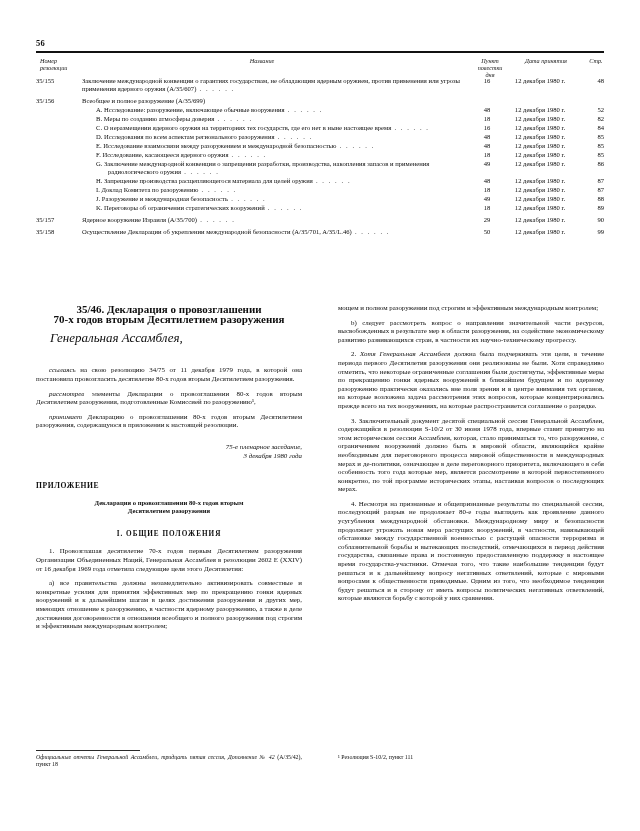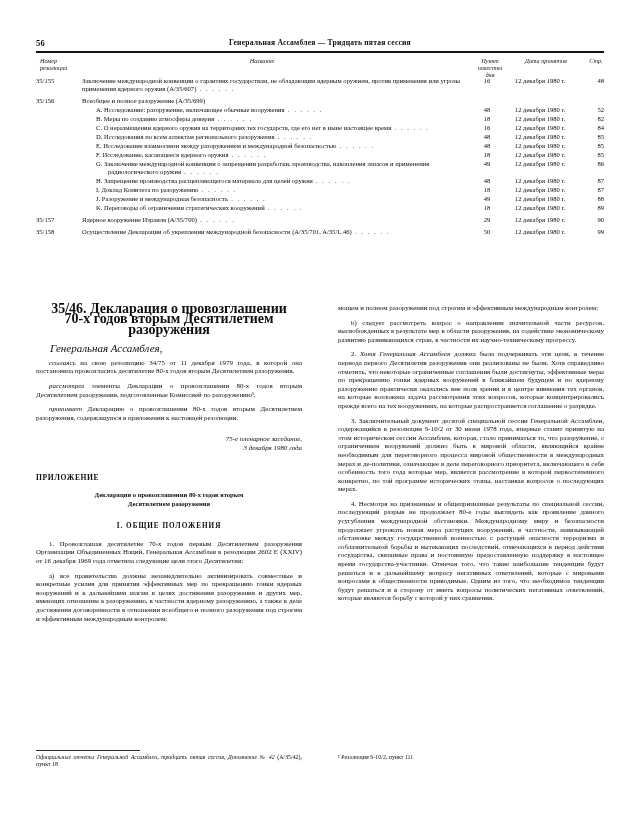--- a/index.html
+++ b/index.html
@@ -81,25 +81,25 @@
     position:absolute;left:36px;top:296px;width:568px;height:470px;
   }
   .col{
     position:absolute;top:0;width:266px;
     font-size:6.9px;line-height:8.6px;text-align:justify;
   }
   .col.left{left:0;}
   .col.right{left:302px;}
 
   .res-title{
-    text-align:center;font-weight:bold;font-size:14px;line-height:10.4px;
+    text-align:center;font-weight:bold;font-size:11px;line-height:10.4px;
     margin:0 0 9px 0;
   }
   .org{
-    font-style:italic;font-size:11px;margin:0 0 6px 14px;
+    font-style:italic;font-size:13px;margin:0 0 24px 14px;
   }
   p.para{margin:0 0 6px 0;text-indent:13px;}
   .it{font-style:italic;}
   .meeting{
     text-align:right;font-style:italic;font-size:6.9px;line-height:9px;
     margin:12px 0 0 0;
   }
 
   .annex-h{
     text-align:left;font-weight:bold;font-size:7.6px;letter-spacing:0.6px;
@@ -129,21 +129,20 @@
   }
 </style>
 </head>
 <body>
 
 <div class="scan">
 <div class="page">
 
   <div class="runhead">
     <span class="folio">56</span>
-    <span class="title">Генеральная Ассамблея — Тридцать пятая сессия</span>
   </div>
   <div class="rule"></div>
 
   <div class="tbl">
     <div class="thead">
       <span class="th th-res">Номер<br>резолюции</span>
       <span class="th th-name">Название</span>
       <span class="th th-item">Пункт<br>повестки<br>дня</span>
       <span class="th th-date">Дата принятия</span>
       <span class="th th-pg">Стр.</span>

